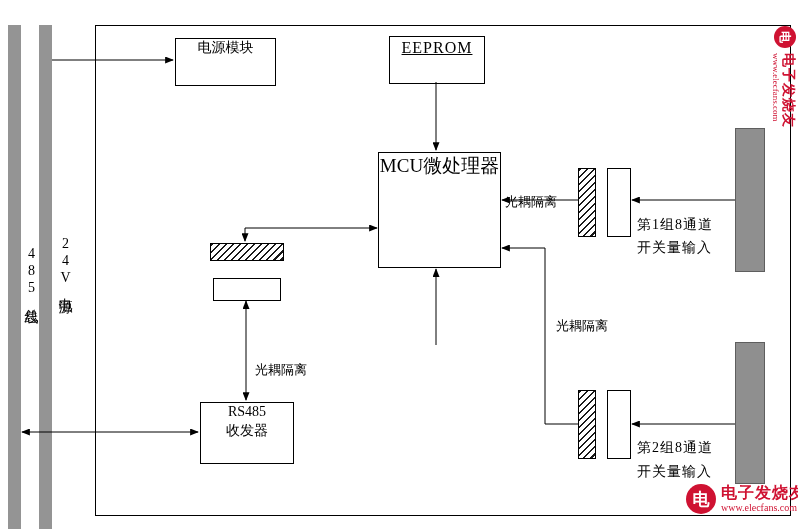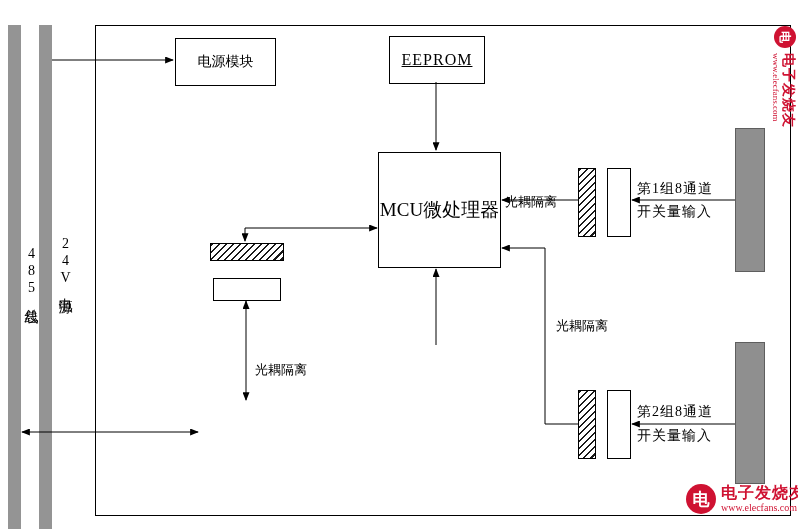--- a/index.html
+++ b/index.html
@@ -3,37 +3,37 @@
 <meta charset="utf-8">
 <style>
   html,body { margin:0; padding:0; background:#fff; }
   .stage {
     position:relative; width:798px; height:529px; background:#ffffff;
     font-family:"Liberation Serif","DejaVu Serif",serif; color:#000;
     overflow:hidden;
   }
   .box {
     position:absolute; background:#fff; border:1px solid #000;
-    display:flex; flex-direction:column; align-items:center; justify-content:center;
+    display:flex; flex-direction:column; align-items:center; justify-content:flex-start;
     text-align:center; font-size:14px; line-height:1.35;
   }
   .graybar { position:absolute; background:#949494; }
   .conn { position:absolute; background:#8f8f8f; border:1px solid #5e5e5e; }
   .hatch {
     position:absolute; border:1px solid #000; background-color:#fff;
     background-image:repeating-linear-gradient(135deg,#1a1a1a 0,#1a1a1a 1.6px,#ffffff 1.6px,#ffffff 5px);
   }
   .whitebox { position:absolute; background:#fff; border:1px solid #000; }
   .mainrect { position:absolute; left:95px; top:25px; width:694px; height:489px; border:1px solid #000; }
   .vlabel {
     position:absolute; writing-mode:vertical-rl; text-orientation:upright;
     font-size:14px; letter-spacing:2px; white-space:nowrap;
   }
   .lab { position:absolute; font-size:13px; white-space:nowrap;margin-top:17px; }
-  .grouplab { position:absolute; font-size:14px; white-space:nowrap; letter-spacing:1px; }
+  .grouplab { position:absolute; font-size:14px; white-space:nowrap; letter-spacing:1px;margin-top:36px; }
   .svg-overlay { position:absolute; left:0; top:0; width:798px; height:529px; pointer-events:none; }
   .wm { color:#cf1232; }
   .wm-bottom { position:absolute; left:686px; top:484px; display:flex; align-items:flex-start; gap:5px; }
   .wm-top {
     position:absolute; left:796px; top:26px; display:flex; align-items:flex-start; gap:5px;
     transform:rotate(90deg); transform-origin:0 0;
   }
   .wm-logo {
     border-radius:50%; background:#cf1232; color:#fff; display:flex;
     align-items:center; justify-content:center;
@@ -69,20 +69,24 @@
 
   <div class="box" style="left:389px; top:36px; width:94px; height:46px;">
     <span class="eeprom-label">EEPROM</span>
   </div>
 
   <div class="box" style="left:378px; top:152px; width:121px; height:114px;">
     <span class="mcu-label">MCU微处理器</span>
   </div>
 
 
+  <div class="box" style="left:200px; top:402px; width:92px; height:60px;">
+    <span>RS485</span>
+    <span>收发器</span>
+  </div>
 
   <div class="hatch" style="left:210px; top:243px; width:72px; height:16px;"></div>
   <div class="whitebox" style="left:213px; top:278px; width:66px; height:21px;"></div>
 
   <div class="hatch" style="left:578px; top:168px; width:16px; height:67px;"></div>
   <div class="whitebox" style="left:607px; top:168px; width:22px; height:67px;"></div>
 
   <div class="hatch" style="left:578px; top:390px; width:16px; height:67px;"></div>
   <div class="whitebox" style="left:607px; top:390px; width:22px; height:67px;"></div>
 

